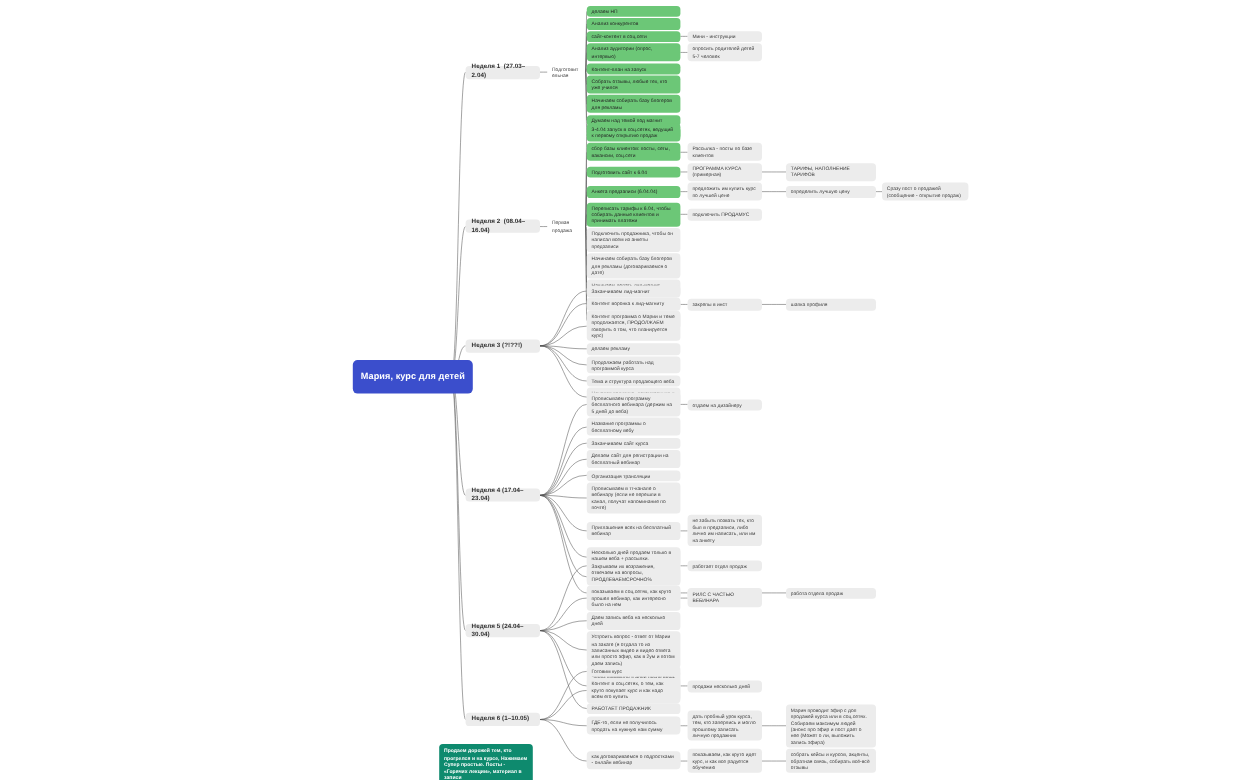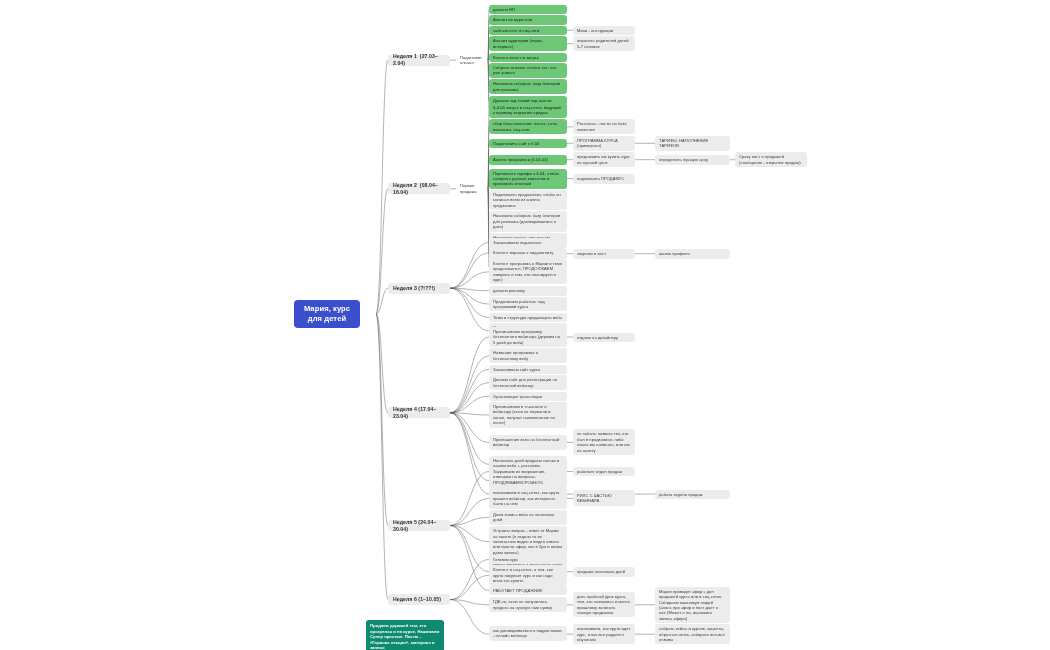--- a/index.html
+++ b/index.html
@@ -119,21 +119,21 @@
       <path d="M376,314 C382,314 382,599.6 388,599.6" fill="none" stroke="#555555" stroke-width="0.45"></path>
       <path d="M450,599.6 C469.5,599.6 469.5,559.5 489,559.5" fill="none" stroke="#555555" stroke-width="0.45"></path>
       <path d="M450,599.6 C469.5,599.6 469.5,575.4 489,575.4" fill="none" stroke="#555555" stroke-width="0.45"></path>
       <path d="M450,599.6 C469.5,599.6 469.5,604.8 489,604.8" fill="none" stroke="#555555" stroke-width="0.45"></path>
       <path d="M567,604.8 C570,604.8 570,604.8 573,604.8" fill="none" stroke="#555555" stroke-width="0.45"></path>
       <path d="M635,604.8 C645,604.8 645,604.8 655,604.8" fill="none" stroke="#555555" stroke-width="0.45"></path>
       <path d="M450,599.6 C469.5,599.6 469.5,634.1999999999999 489,634.1999999999999" fill="none" stroke="#555555" stroke-width="0.45"></path>
       <path d="M567,634.1999999999999 C570,634.1999999999999 570,634.1999999999999 573,634.1999999999999" fill="none" stroke="#555555" stroke-width="0.45"></path>
       <path d="M635,634.1999999999999 C645,634.1999999999999 645,634.1999999999999 655,634.1999999999999" fill="none" stroke="#555555" stroke-width="0.45"></path>
     </svg>
-<div class="node root" style="left: 294px; top: 300px; width: 66px; height: 28px;">Мария, курс для детей</div>
+<div class="node root" style="left: 294px; top: 300px; width: 100px; height: 28px;">Мария, курс для детей</div>
     <div class="node week" style="left: 388px; top: 54.6px; width: 62px; height: 11px;">Неделя 1  (27.03–2.04)</div>
     <div class="node plain" style="left: 456px; top: 52.6px; width: 32px;">Подготовительная</div>
     <div class="node green" style="left: 489px; top: 5px; width: 78px;">делаем НП</div>
     <div class="node green" style="left: 489px; top: 15.4px; width: 78px;">Анализ конкурентов</div>
     <div class="node green" style="left: 489px; top: 25.8px; width: 78px;">сайт-контент в соц.сети</div>
     <div class="node grey" style="left: 573px; top: 25.8px; width: 62px;">Мини - инструкции</div>
     <div class="node green" style="left: 489px; top: 36.2px; width: 78px;">Анализ аудитории (опрос, интервью)</div>
     <div class="node grey" style="left: 573px; top: 36.2px; width: 62px;">опросить родителей детей 5-7 человек</div>
     <div class="node green" style="left: 489px; top: 52.6px; width: 78px;">Контент-план на запуск</div>
     <div class="node green" style="left: 489px; top: 63px; width: 78px;">Собрать отзывы, любые тех, кто уже учился</div>

